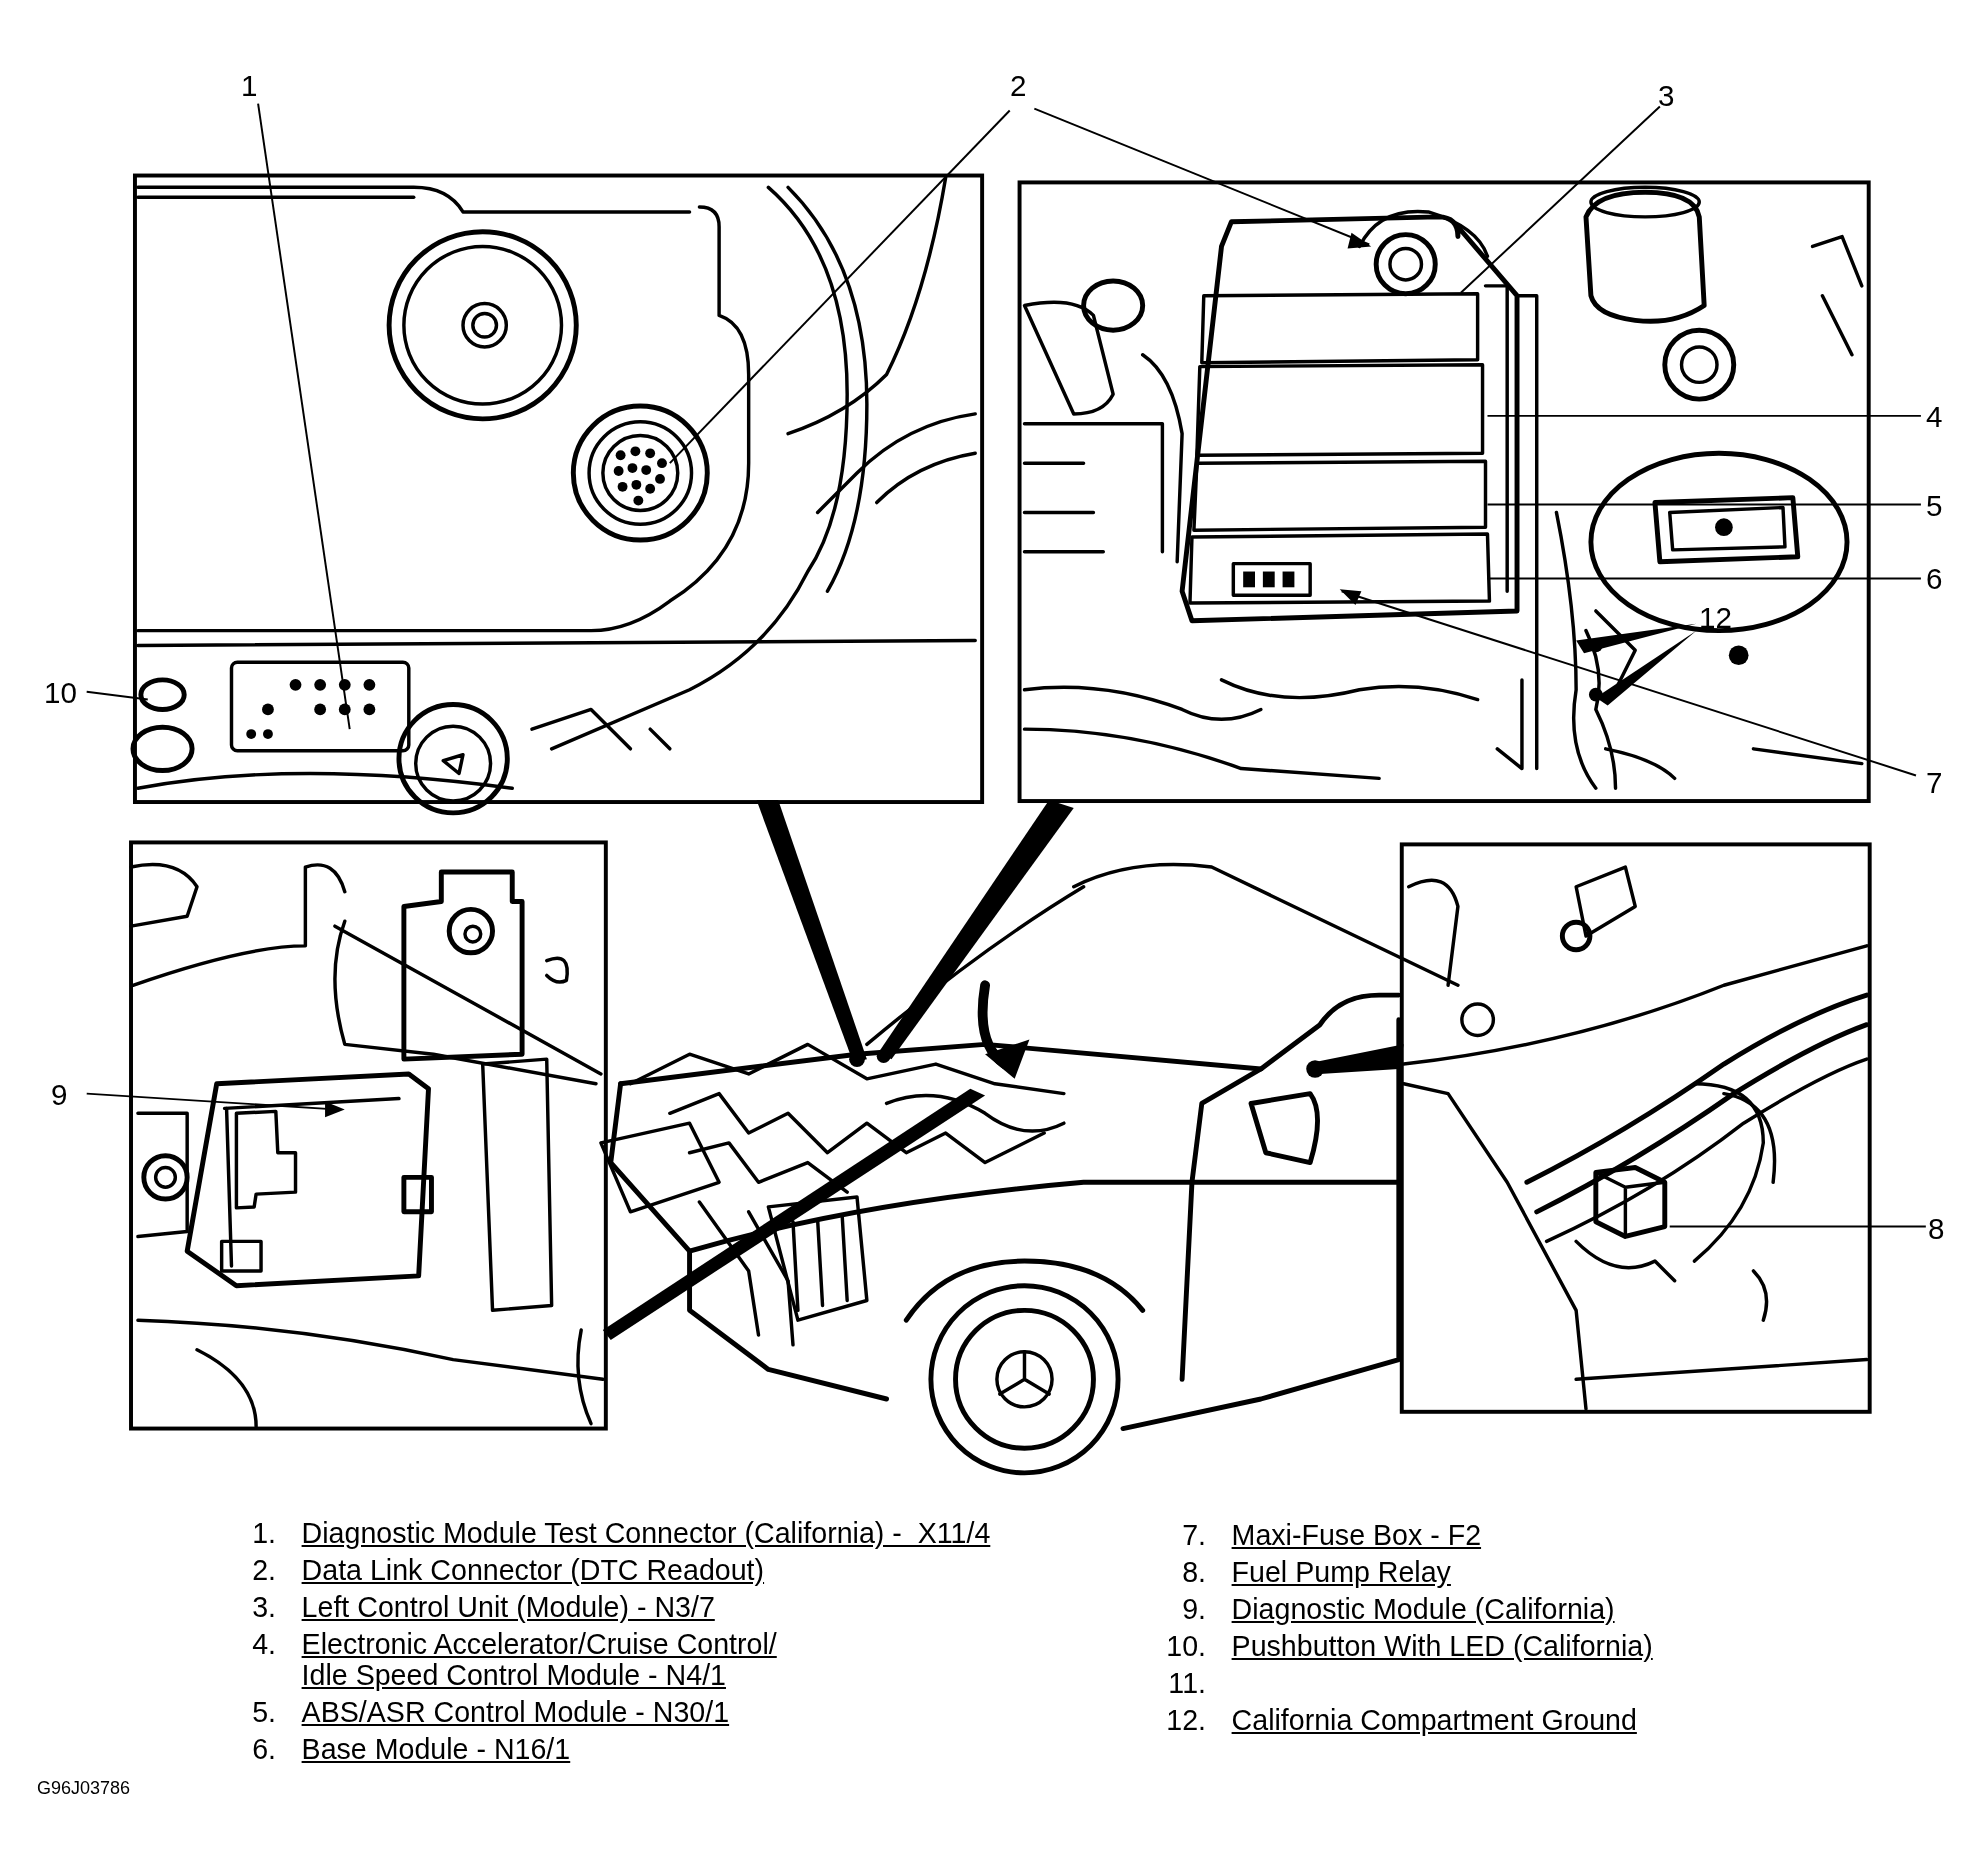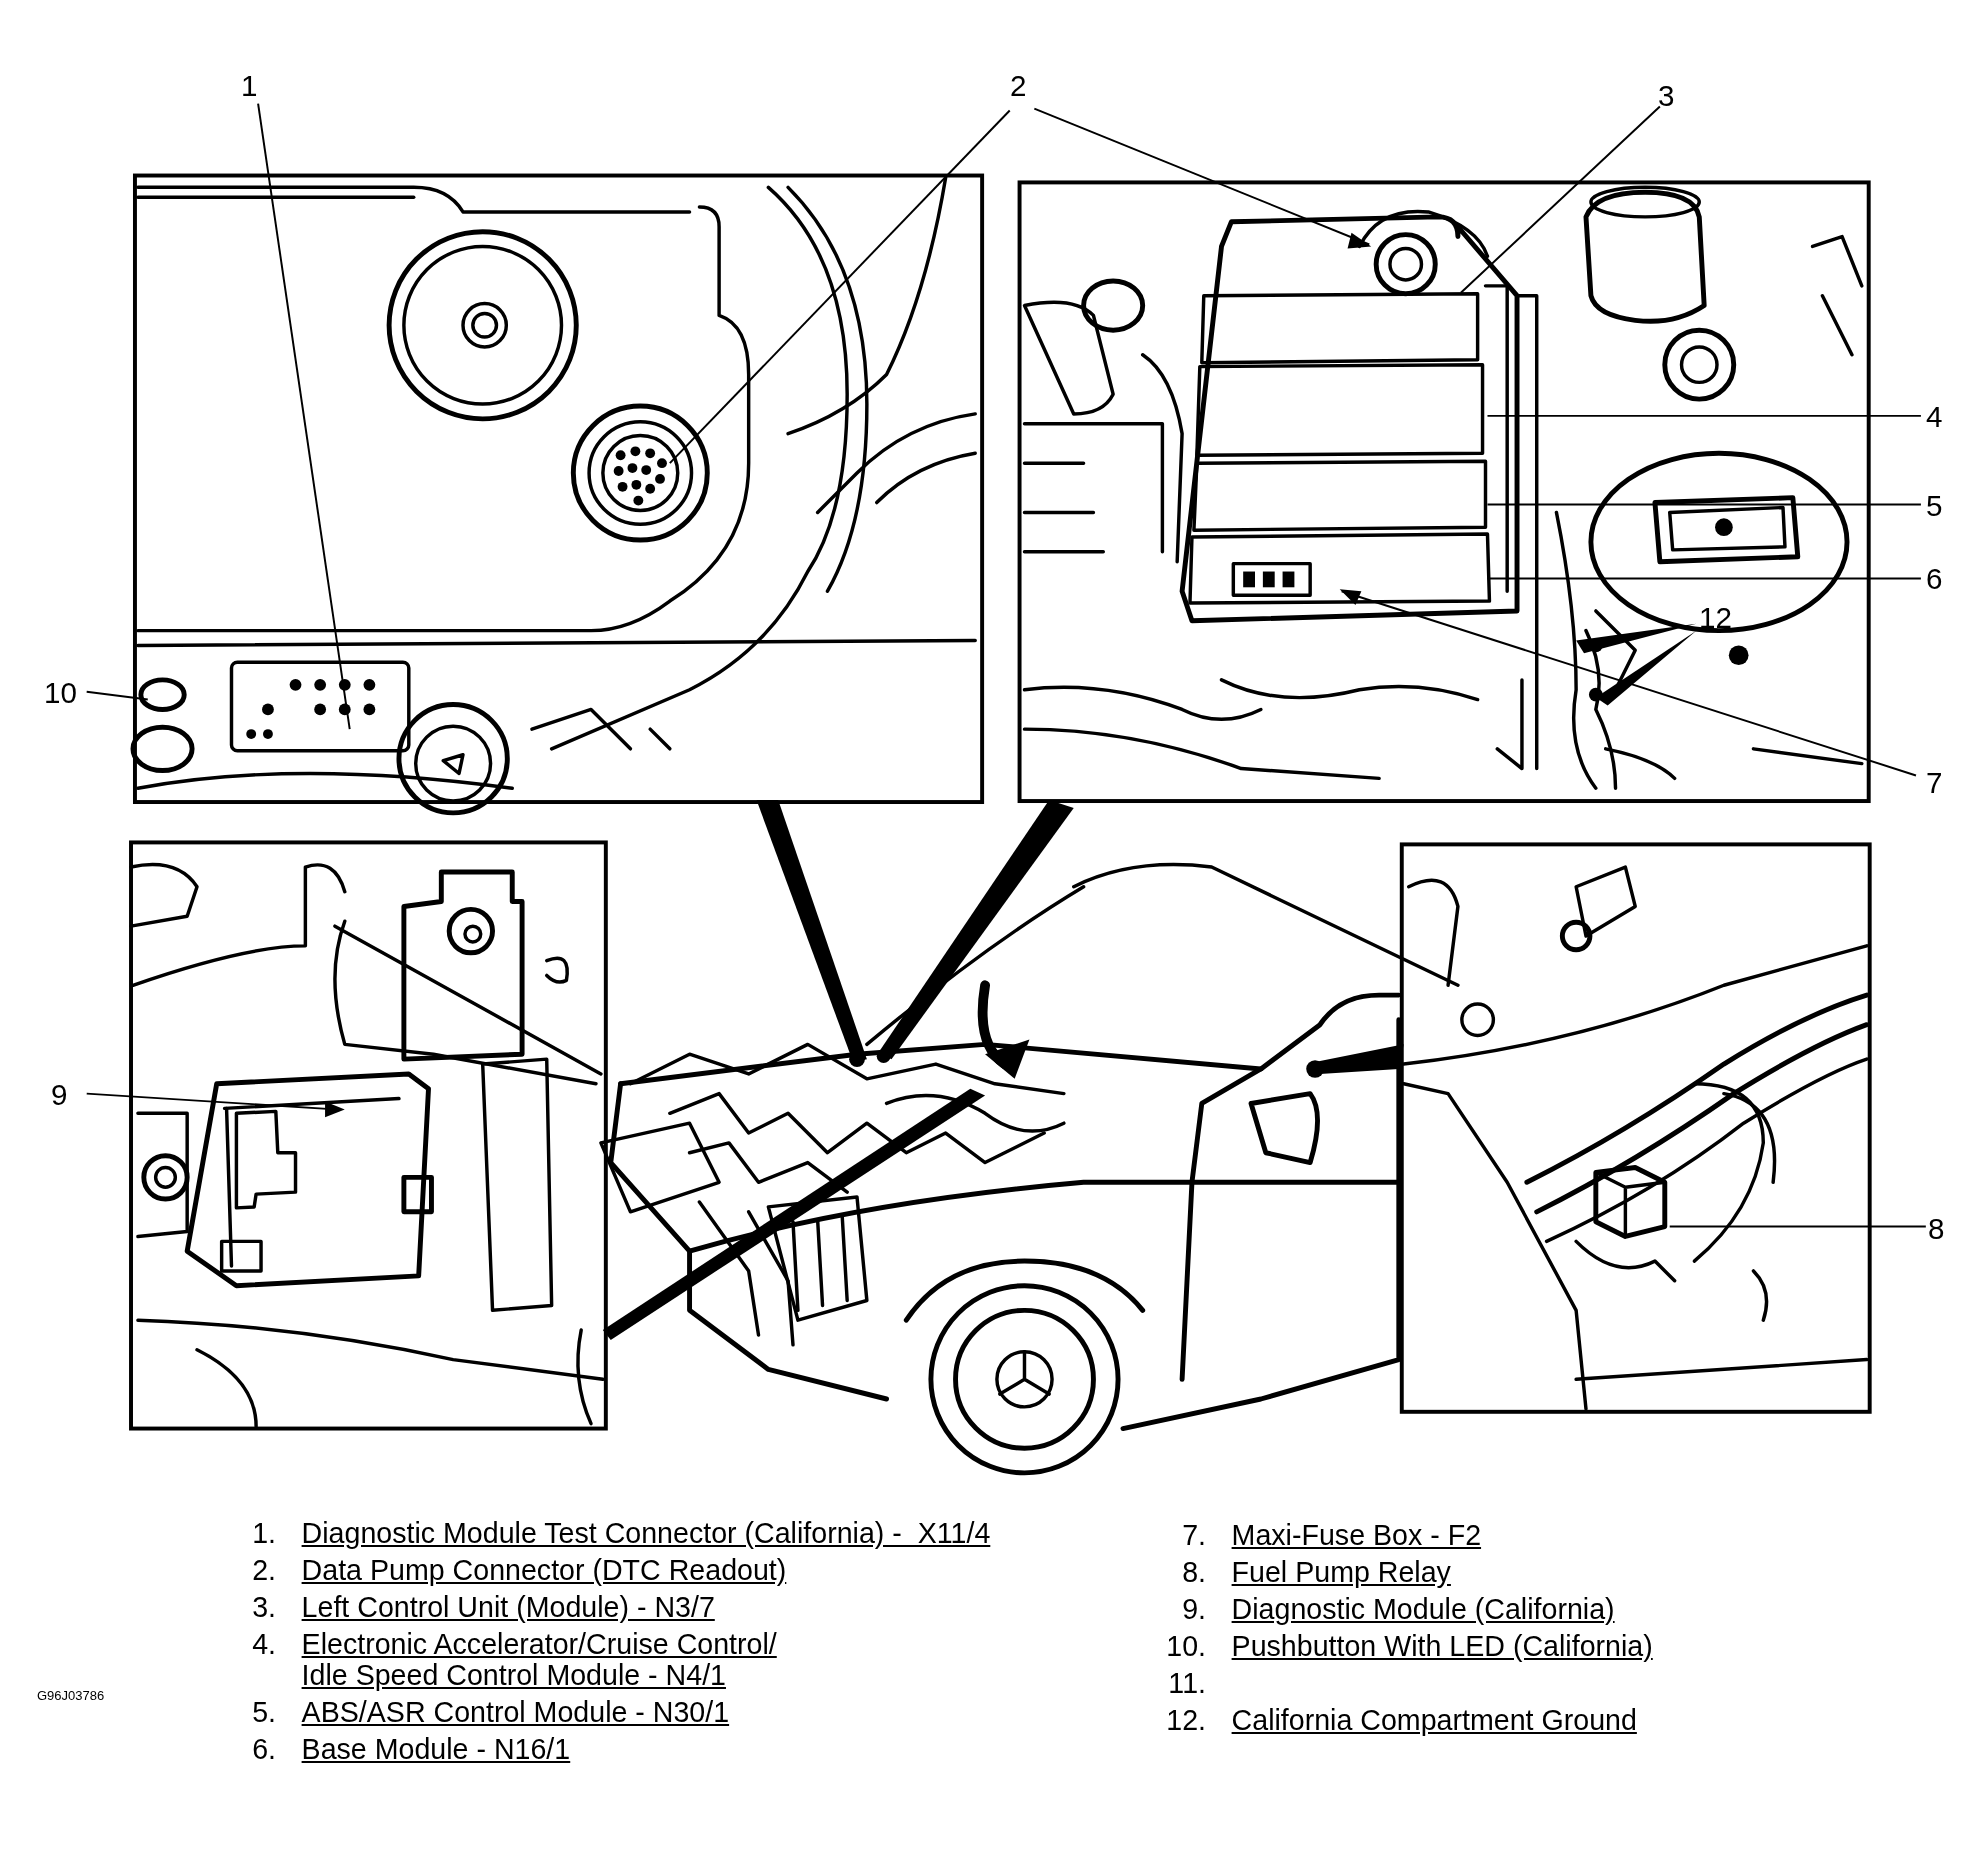--- a/index.html
+++ b/index.html
@@ -4,21 +4,21 @@
 <style>
   html, body { margin: 0; padding: 0; background: #ffffff; }
   body { width: 1981px; height: 1873px; position: relative; overflow: hidden;
          font-family: "Liberation Sans", sans-serif; color: #000; }
   #art { position: absolute; left: 0; top: 0; width: 1981px; height: 1873px; }
   .callout { position: absolute; font-size: 29.6px; line-height: 29.6px; font-family: "Liberation Sans", sans-serif; }
   .legend { position: absolute; font-size: 28.6px; line-height: 37px; font-family: "Liberation Sans", sans-serif; }
   .legend-row { display: flex; }
   .legend-num { width: 51px; text-align: right; padding-right: 25.6px; flex: none; }
   .legend-text { white-space: pre; text-decoration: underline; }
-  .fig-id { position: absolute; left: 37px; top: 1688px; font-size: 13px; }
+  .fig-id { position: absolute; left: 37px; top: 1778px; font-size: 18px; }
   svg .ln { stroke: #000; fill: none; stroke-width: 2; }
   svg .thick { stroke: #000; fill: none; stroke-width: 5; stroke-linecap: round; stroke-linejoin: round; }
   svg .med { stroke: #000; fill: none; stroke-width: 3.5; stroke-linecap: round; stroke-linejoin: round; }
   svg .frame { stroke: #000; fill: #fff; stroke-width: 4; }
   svg .fill { fill: #000; stroke: none; }
 </style>
 </head>
 <body>
 
 <svg id="art" viewBox="0 0 2011 1901" xmlns="http://www.w3.org/2000/svg">
@@ -262,21 +262,21 @@
 <div class="callout" style="left:44px;top:678px;text-align:center;">10</div>
 <div class="callout" style="left:1699px;top:603px;">12</div>
 
 <div class="legend" style="left:225px;top:1515px;">
   <div class="legend-row">
       <span class="legend-num">1.</span>
       <span class="legend-text">Diagnostic Module Test Connector (California) -  X11/4</span>
     </div>
   <div class="legend-row">
       <span class="legend-num">2.</span>
-      <span class="legend-text">Data Pump Connector (DTC Readout)</span>
+      <span class="legend-text">Data Link Connector (DTC Readout)</span>
     </div>
   <div class="legend-row">
       <span class="legend-num">3.</span>
       <span class="legend-text">Left Control Unit (Module) - N3/7</span>
     </div>
   <div class="legend-row">
       <span class="legend-num">4.</span>
       <span class="legend-text">Electronic Accelerator/Cruise Control/</span>
     </div>
   <div class="legend-row" style="margin-top:-5.9px">

